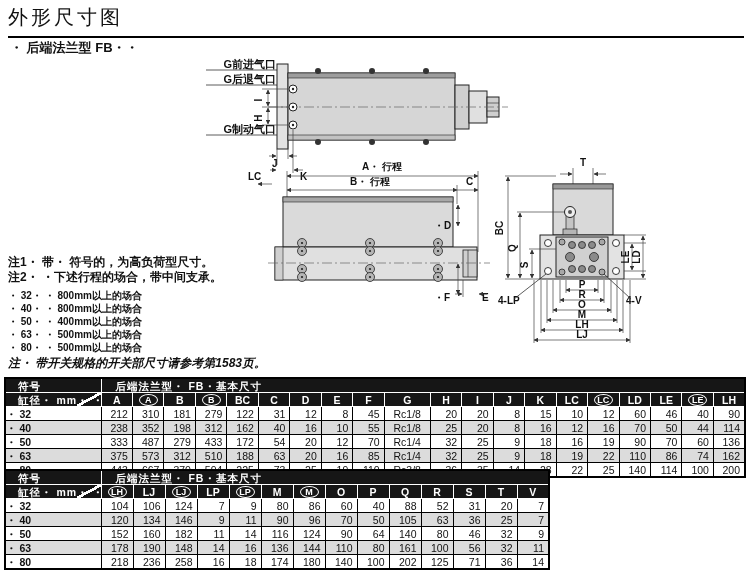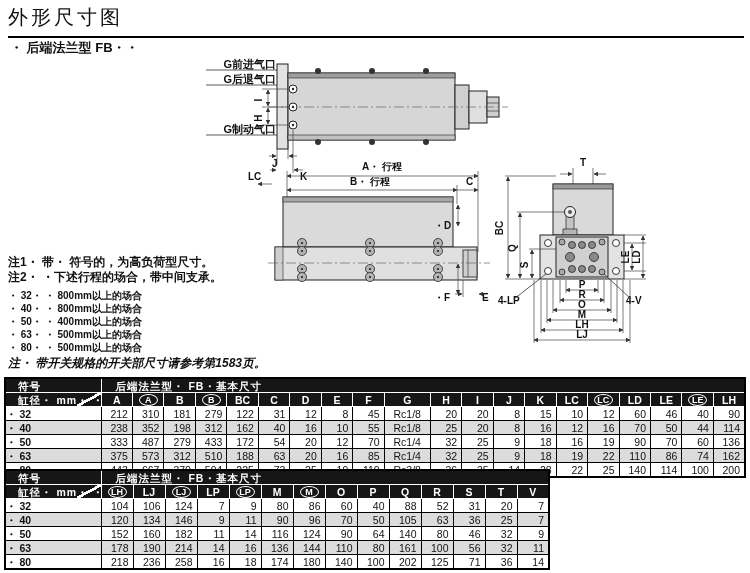--- a/index.html
+++ b/index.html
@@ -569,21 +569,21 @@
         <td class="num">140</td>
         <td class="num">80</td>
         <td class="num">46</td>
         <td class="num">32</td>
         <td class="num">9</td>
       </tr>
       <tr class="alt">
         <td class="bore">・ 63</td>
         <td class="num">178</td>
         <td class="num">190</td>
-        <td class="num">214</td>
+        <td class="num">148</td>
         <td class="num">14</td>
         <td class="num">16</td>
         <td class="num">136</td>
         <td class="num">144</td>
         <td class="num">110</td>
         <td class="num">80</td>
         <td class="num">161</td>
         <td class="num">100</td>
         <td class="num">56</td>
         <td class="num">32</td>

